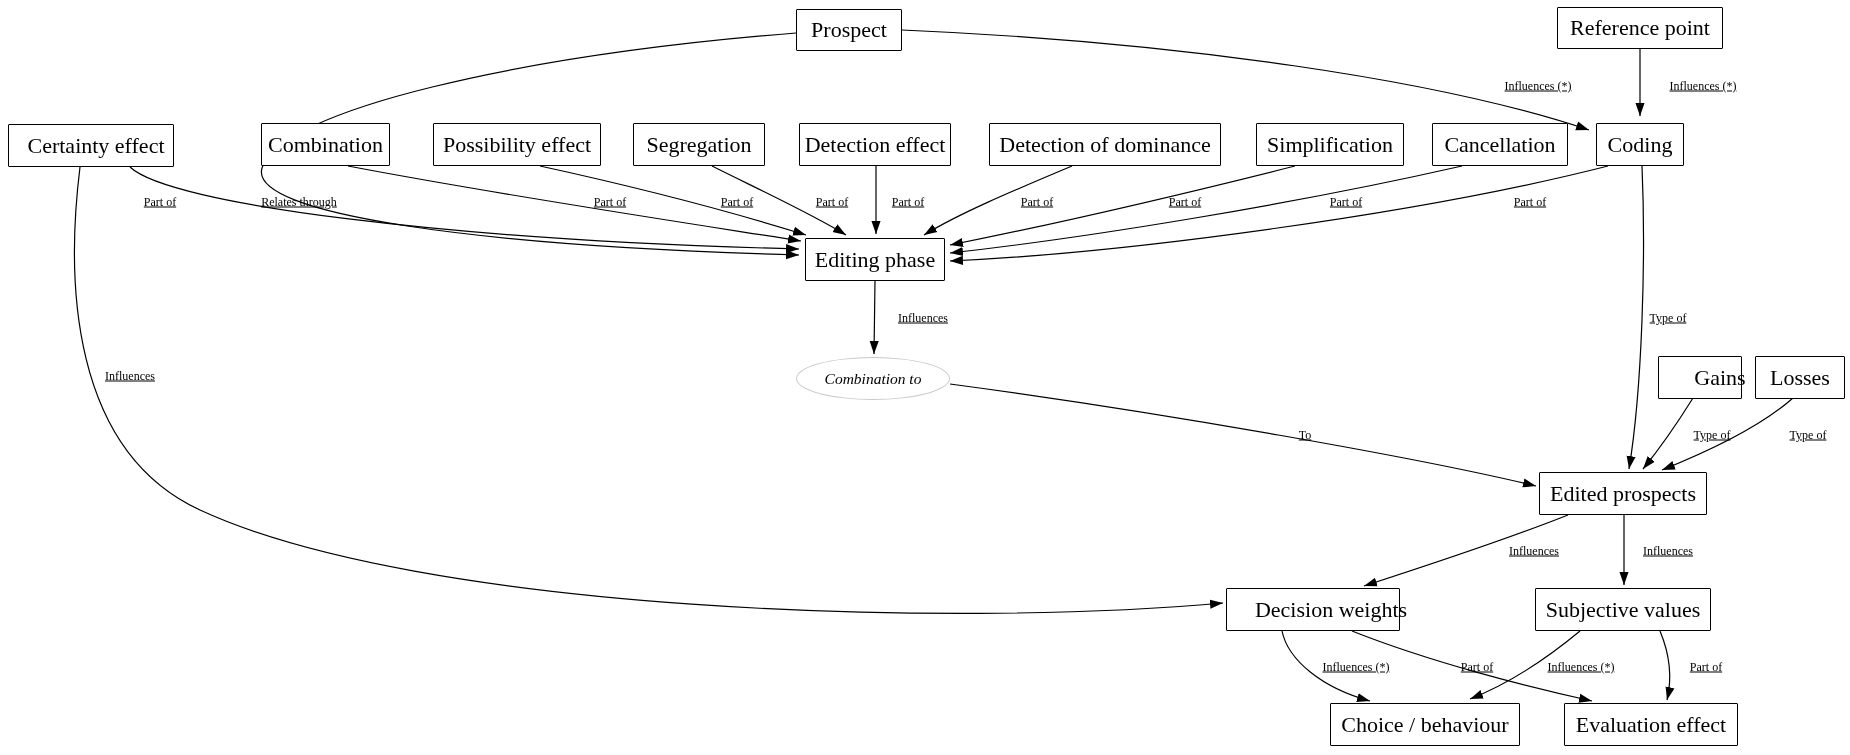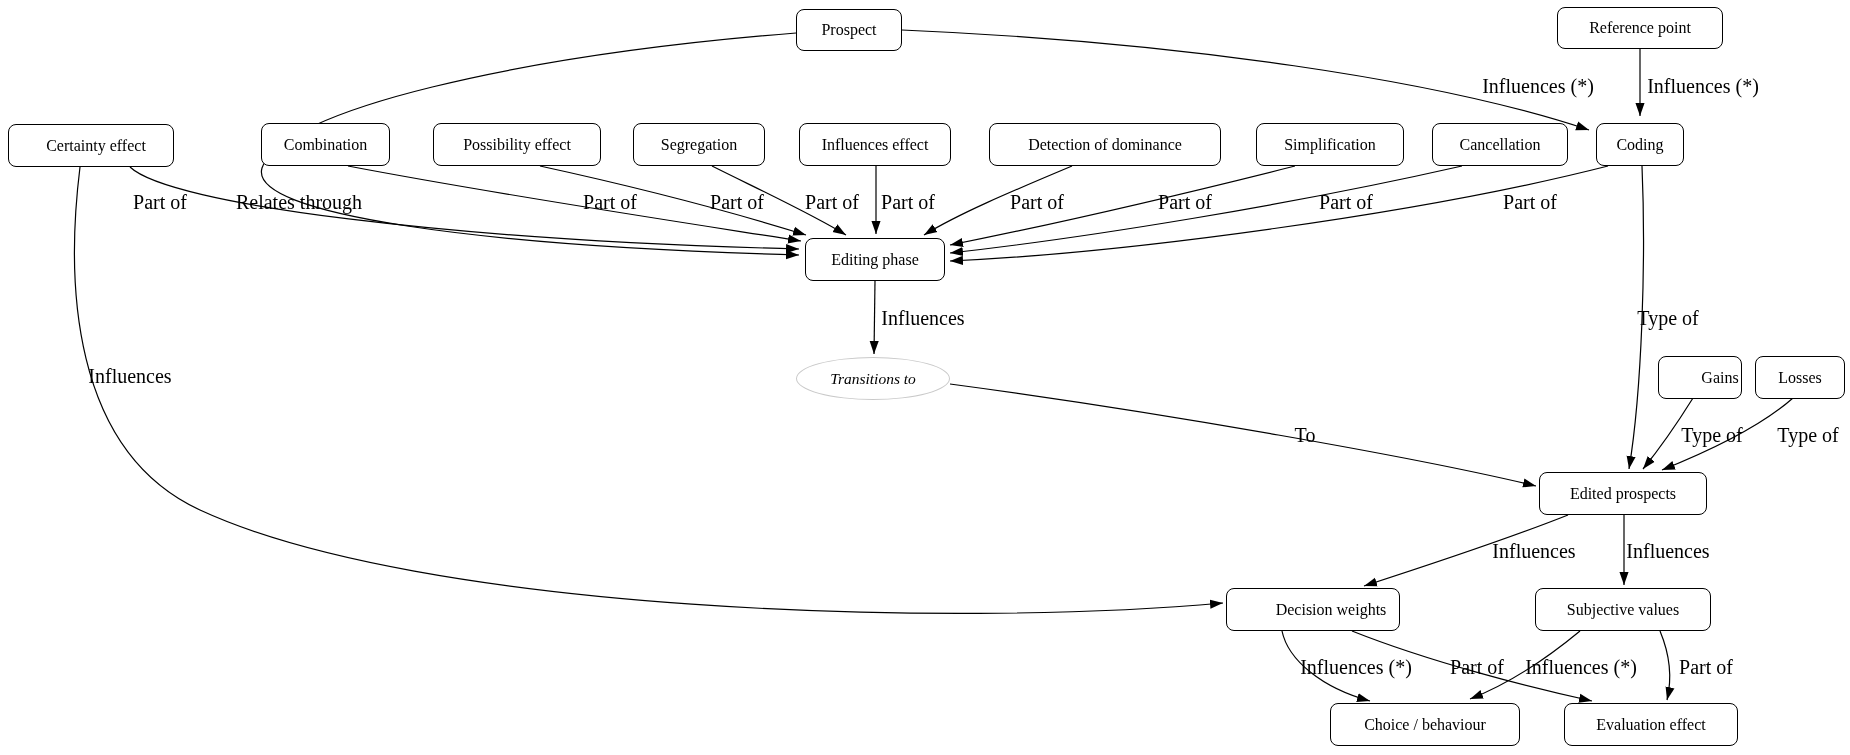--- a/index.html
+++ b/index.html
@@ -27,40 +27,41 @@
     stroke: #000000;
     stroke-width: 1.2px;
   }
   .node {
     position: absolute;
     display: flex;
     align-items: center;
     justify-content: center;
     background: #ffffff;
     border: 1.3px solid #000000;
-    border-radius: 8px;
-    font-size: 16px;
+    border-radius: 1px;
+    font-size: 22px;
     color: #000000;
     white-space: nowrap;
     box-sizing: border-box;
   }
   .node.ellipse {
     border-radius: 50%;
     border: 1px solid #c9c9c9;
     font-style: italic;
     font-size: 15.5px;
   }
   .edge-label {
     position: absolute;
     transform: translate(-50%, -50%);
-    font-size: 20px;
+    font-size: 12px;
     color: #000000;
     white-space: nowrap;
     background: transparent;
     padding: 0 1px;
+    text-decoration: underline;
   }
 </style>
 </head>
 <body>
 
 <div id="canvas">
 
   <svg id="edges-svg" width="1850" height="755" viewBox="0 0 1850 755" xmlns="http://www.w3.org/2000/svg">
     <defs>
       <marker id="arrow" viewBox="0 0 10 10" refX="10" refY="5" markerUnits="userSpaceOnUse" markerWidth="13" markerHeight="13" orient="auto">
@@ -92,27 +93,27 @@
     <path class="edge" d="M 1580 631 C 1545 660 1506 685 1470 699" marker-end="url(#arrow)"></path>
     <path class="edge" d="M 1660 631 C 1670 655 1672 679 1667 700" marker-end="url(#arrow)"></path>
   </svg>
 
   <div class="node" style="left:796px; top:9px; width:106px; height:42px;">Prospect</div>
   <div class="node" style="left:1557px; top:7px; width:166px; height:42px;">Reference point</div>
   <div class="node" style="left:8px; top:124px; width:166px; height:43px;padding-left:10px;">Certainty effect</div>
   <div class="node" style="left:261px; top:123px; width:129px; height:43px;">Combination</div>
   <div class="node" style="left:433px; top:123px; width:168px; height:43px;">Possibility effect</div>
   <div class="node" style="left:633px; top:123px; width:132px; height:43px;">Segregation</div>
-  <div class="node" style="left:799px; top:123px; width:152px; height:43px;">Influences effect</div>
+  <div class="node" style="left:799px; top:123px; width:152px; height:43px;">Detection effect</div>
   <div class="node" style="left:989px; top:123px; width:232px; height:43px;">Detection of dominance</div>
   <div class="node" style="left:1256px; top:123px; width:148px; height:43px;">Simplification</div>
   <div class="node" style="left:1432px; top:123px; width:136px; height:43px;">Cancellation</div>
   <div class="node" style="left:1596px; top:123px; width:88px; height:43px;">Coding</div>
   <div class="node" style="left:805px; top:238px; width:140px; height:43px;">Editing phase</div>
-  <div class="node ellipse" style="left:796px; top:357px; width:154px; height:43px;">Transitions to</div>
+  <div class="node ellipse" style="left:796px; top:357px; width:154px; height:43px;">Combination to</div>
   <div class="node" style="left:1658px; top:356px; width:84px; height:43px;padding-left:40px;">Gains</div>
   <div class="node" style="left:1755px; top:356px; width:90px; height:43px;">Losses</div>
   <div class="node" style="left:1539px; top:472px; width:168px; height:43px;">Edited prospects</div>
   <div class="node" style="left:1226px; top:588px; width:174px; height:43px;padding-left:36px;">Decision weights</div>
   <div class="node" style="left:1535px; top:588px; width:176px; height:43px;">Subjective values</div>
   <div class="node" style="left:1330px; top:703px; width:190px; height:43px;">Choice / behaviour</div>
   <div class="node" style="left:1564px; top:703px; width:174px; height:43px;">Evaluation effect</div>
 
   <span class="edge-label" style="left:1538px; top:86px;">Influences (*)</span>
   <span class="edge-label" style="left:1703px; top:86px;">Influences (*)</span>

